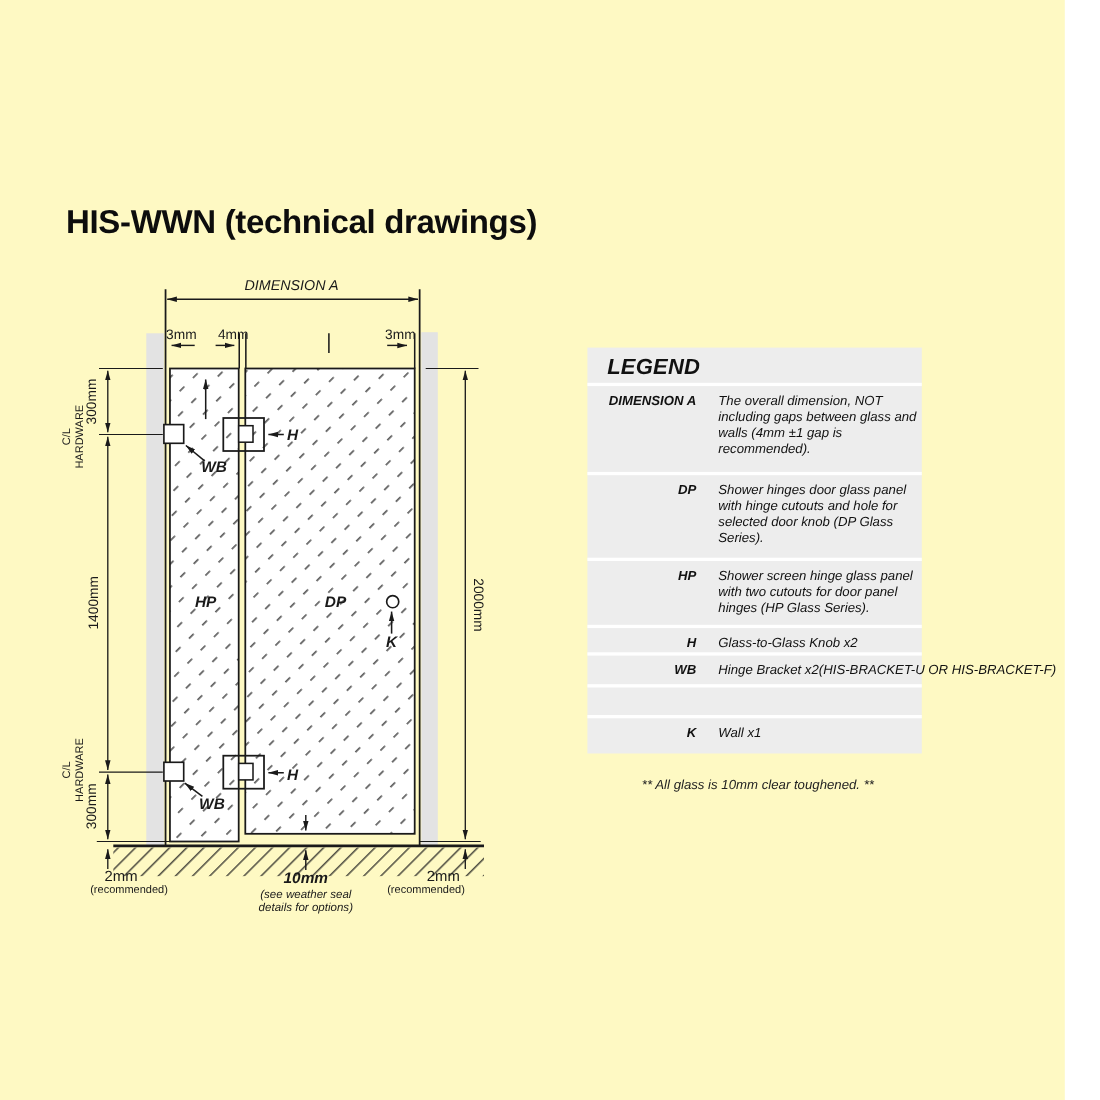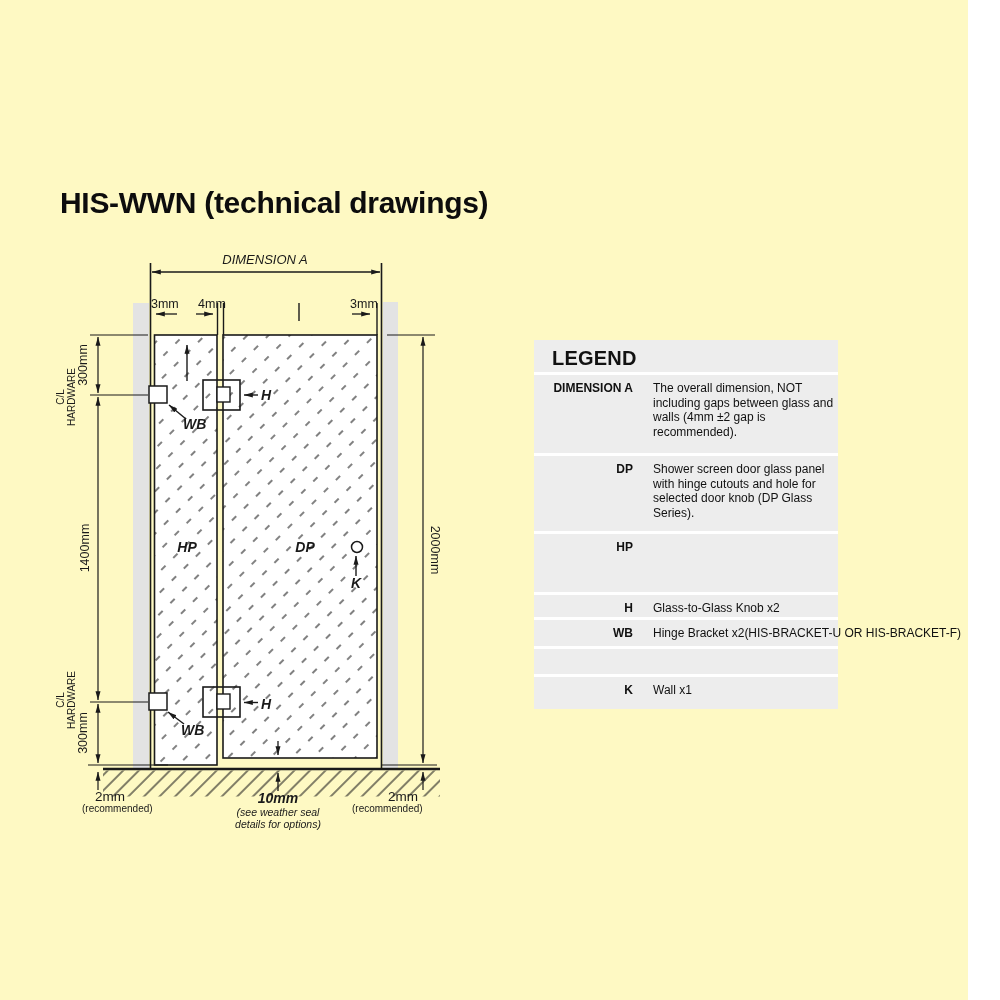--- a/index.html
+++ b/index.html
@@ -15,21 +15,21 @@
   svg.drawing { position:absolute; left:0; top:0; }
   svg .dim   { font:12.5px "Liberation Sans", sans-serif; fill:#1a1a1a; }
   svg .dimit { font:italic 13px "Liberation Sans", sans-serif; fill:#1a1a1a; }
   svg .small { font:10px "Liberation Sans", sans-serif; fill:#1a1a1a; }
   svg .note  { font:italic 10.5px "Liberation Sans", sans-serif; fill:#1a1a1a; }
   svg .noteb { font:italic bold 14px "Liberation Sans", sans-serif; fill:#1a1a1a; }
   svg .lbl   { font:italic bold 14px "Liberation Sans", sans-serif; fill:#1a1a1a; }
   svg line, svg rect.stroked, svg circle { stroke:#1a1a1a; }
 
   .legend {
-    position:absolute; left:534px; top:340px; width:304px; background:#ededed;
+    position:absolute; left:534px; top:316px; width:304px; background:#ededed;font-style:italic;
   }
   .lg-heading {
     font-size:20px; font-weight:bold; color:#111;
     padding:7px 0 0 18px; height:25px; letter-spacing:0.2px;
   }
   .lg-row { display:flex; border-top:3px solid #ffffff; padding-top:6px; box-sizing:content-box; }
   .lg-label {
     width:99px; flex:none; text-align:right;
     font-size:12px; font-weight:bold; line-height:14.5px; color:#111;
   }
@@ -176,41 +176,43 @@
       <text class="dim" x="388" y="801" style="font-size:13.5px">2mm</text>
       <text class="small" x="352" y="812">(recommended)</text>
     </g>
   </svg>
 
   <div class="legend">
     <div class="lg-heading">LEGEND</div>
 
     <div class="lg-row r-dima">
       <div class="lg-label">DIMENSION A</div>
-      <div class="lg-desc">The overall dimension, NOT including gaps between glass and walls (4mm ±2 gap is recommended).</div>
+      <div class="lg-desc">The overall dimension, NOT including gaps between glass and walls (4mm ±1 gap is recommended).</div>
     </div>
     <div class="lg-row r-dp">
       <div class="lg-label">DP</div>
-      <div class="lg-desc">Shower screen door glass panel with hinge cutouts and hole for selected door knob (DP Glass Series).</div>
+      <div class="lg-desc">Shower hinges door glass panel with hinge cutouts and hole for selected door knob (DP Glass Series).</div>
     </div>
     <div class="lg-row r-hp">
       <div class="lg-label">HP</div>
+      <div class="lg-desc">Shower screen hinge glass panel with two cutouts for door panel hinges (HP Glass Series).</div>
     </div>
     <div class="lg-row r-h">
       <div class="lg-label">H</div>
       <div class="lg-desc">Glass-to-Glass Knob x2</div>
     </div>
     <div class="lg-row r-wb">
       <div class="lg-label">WB</div>
       <div class="lg-desc nowrap">Hinge Bracket x2(HIS-BRACKET-U OR HIS-BRACKET-F)</div>
     </div>
     <div class="lg-row r-empty">
       <div class="lg-label"></div>
       <div class="lg-desc"></div>
     </div>
     <div class="lg-row r-k">
       <div class="lg-label">K</div>
       <div class="lg-desc">Wall x1</div>
     </div>
   </div>
 
+  <div class="lg-footnote">** All glass is 10mm clear toughened. **</div>
 
 </div>
 
 </body></html>

